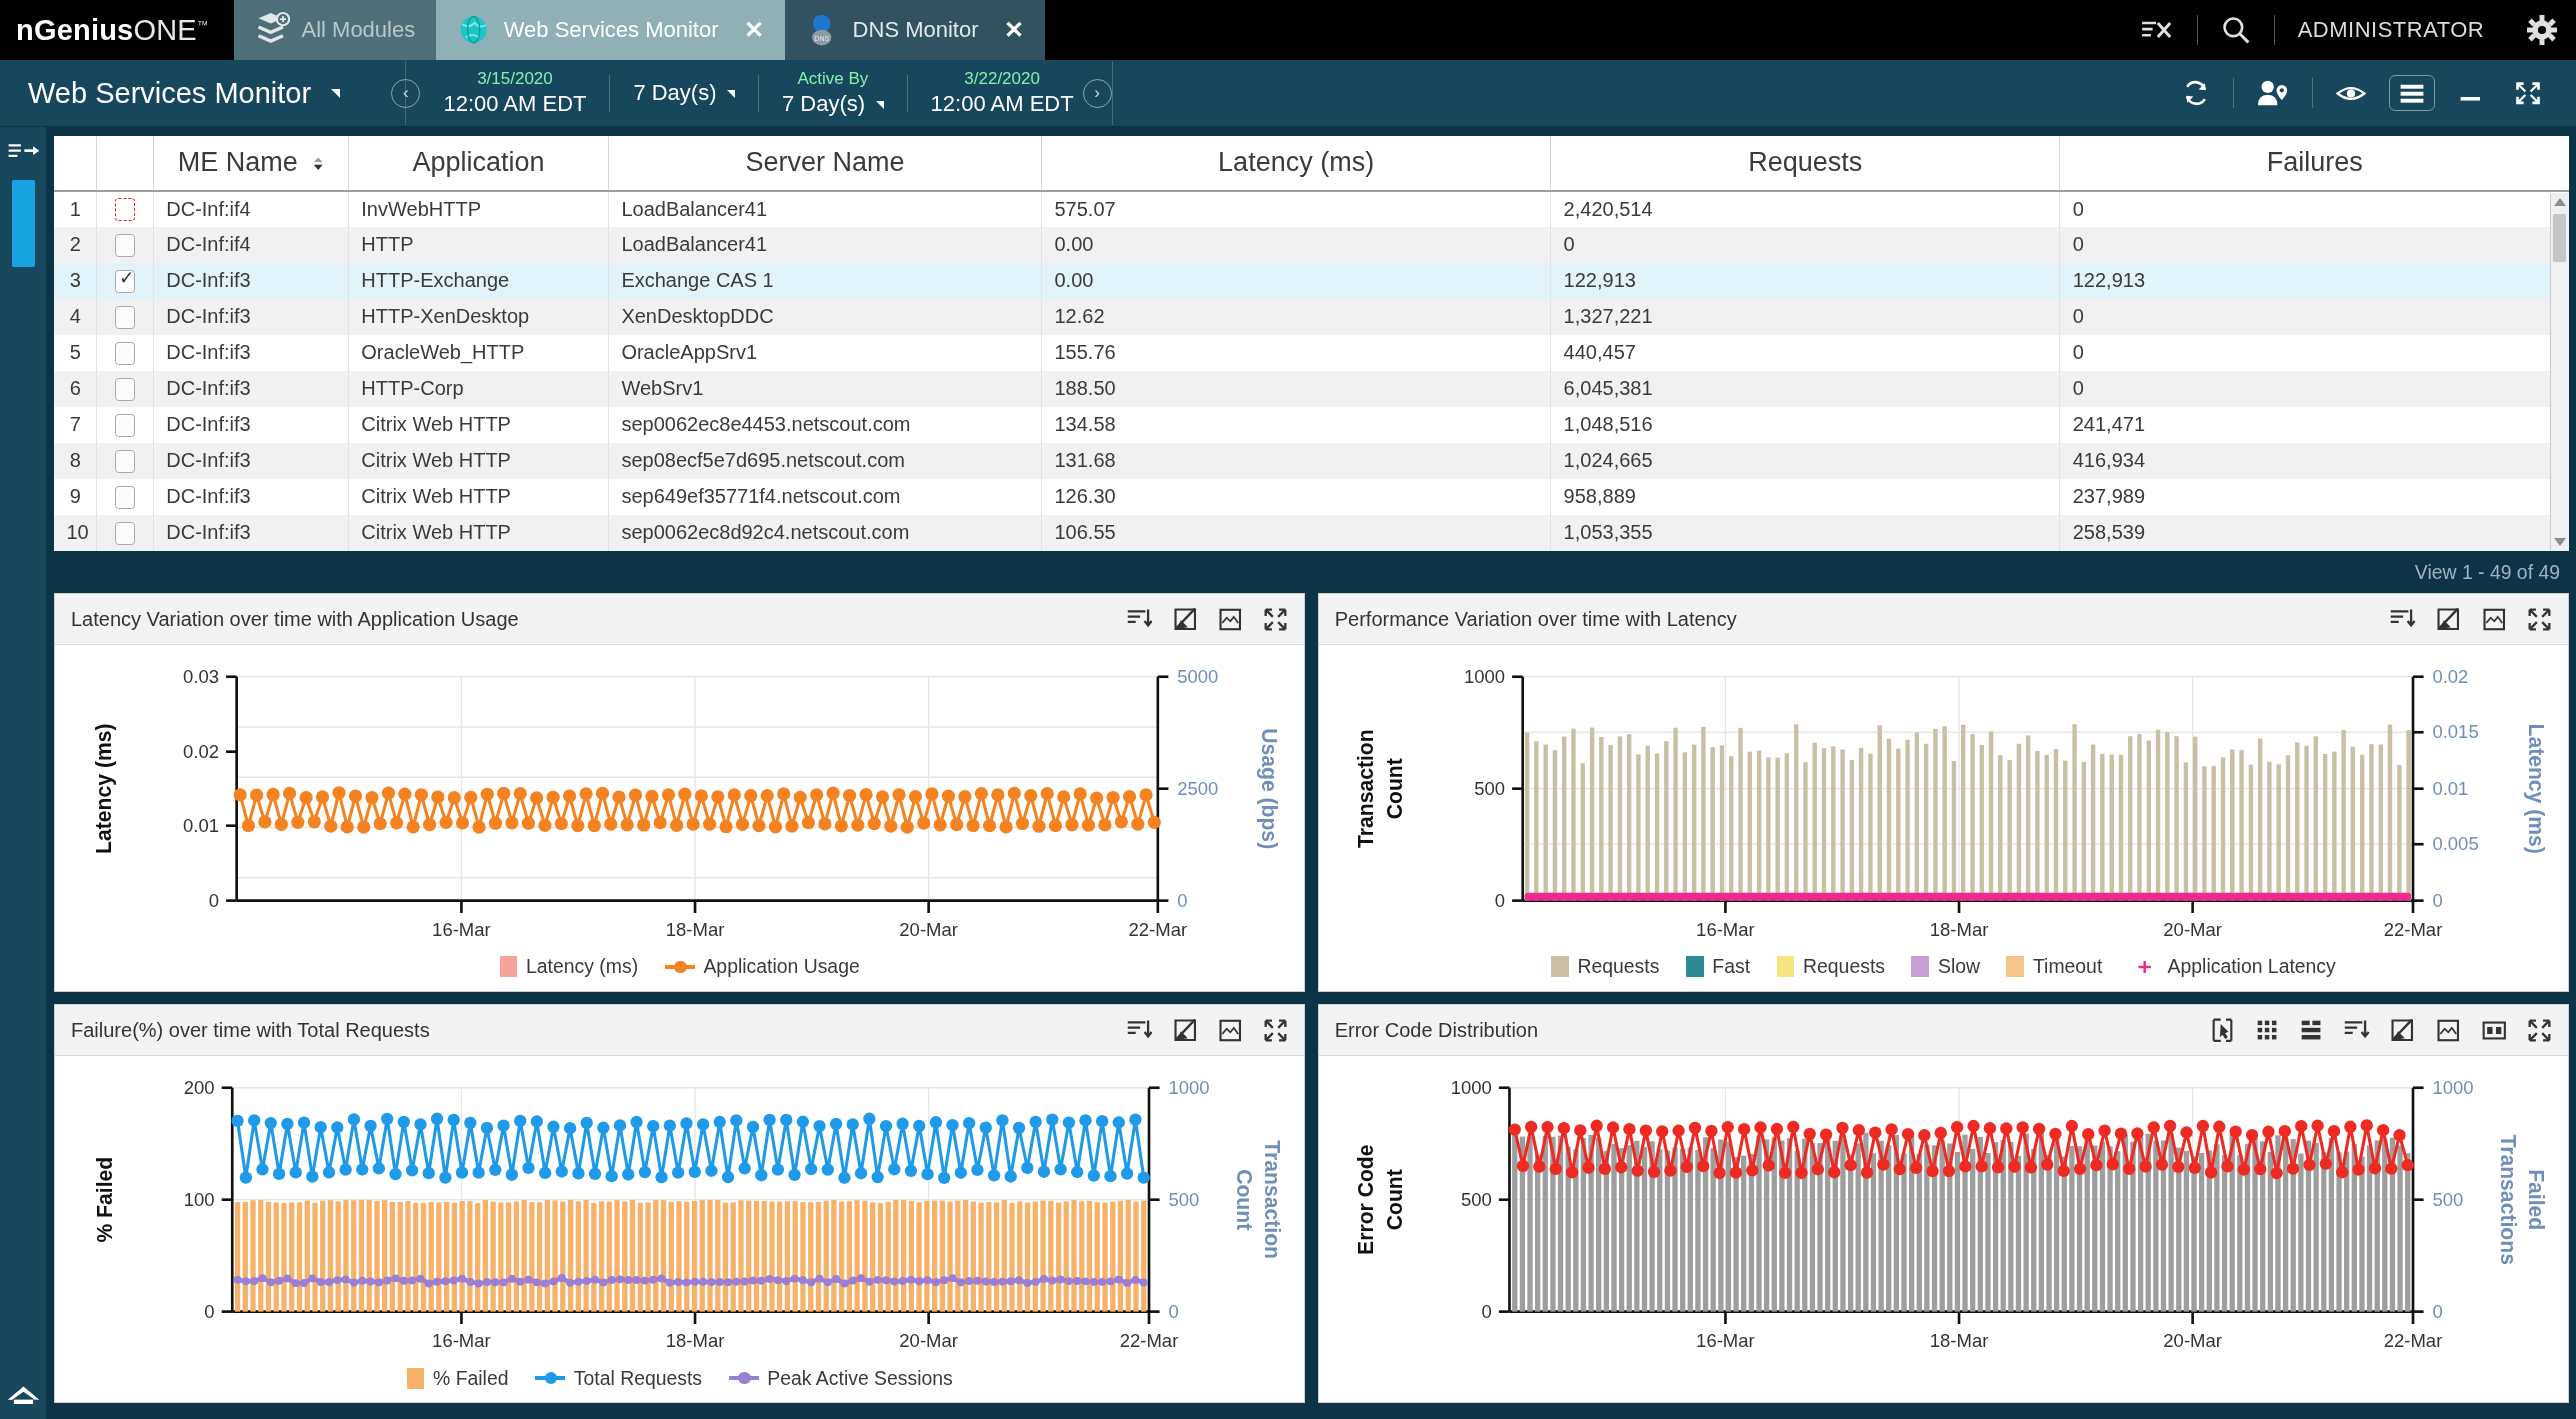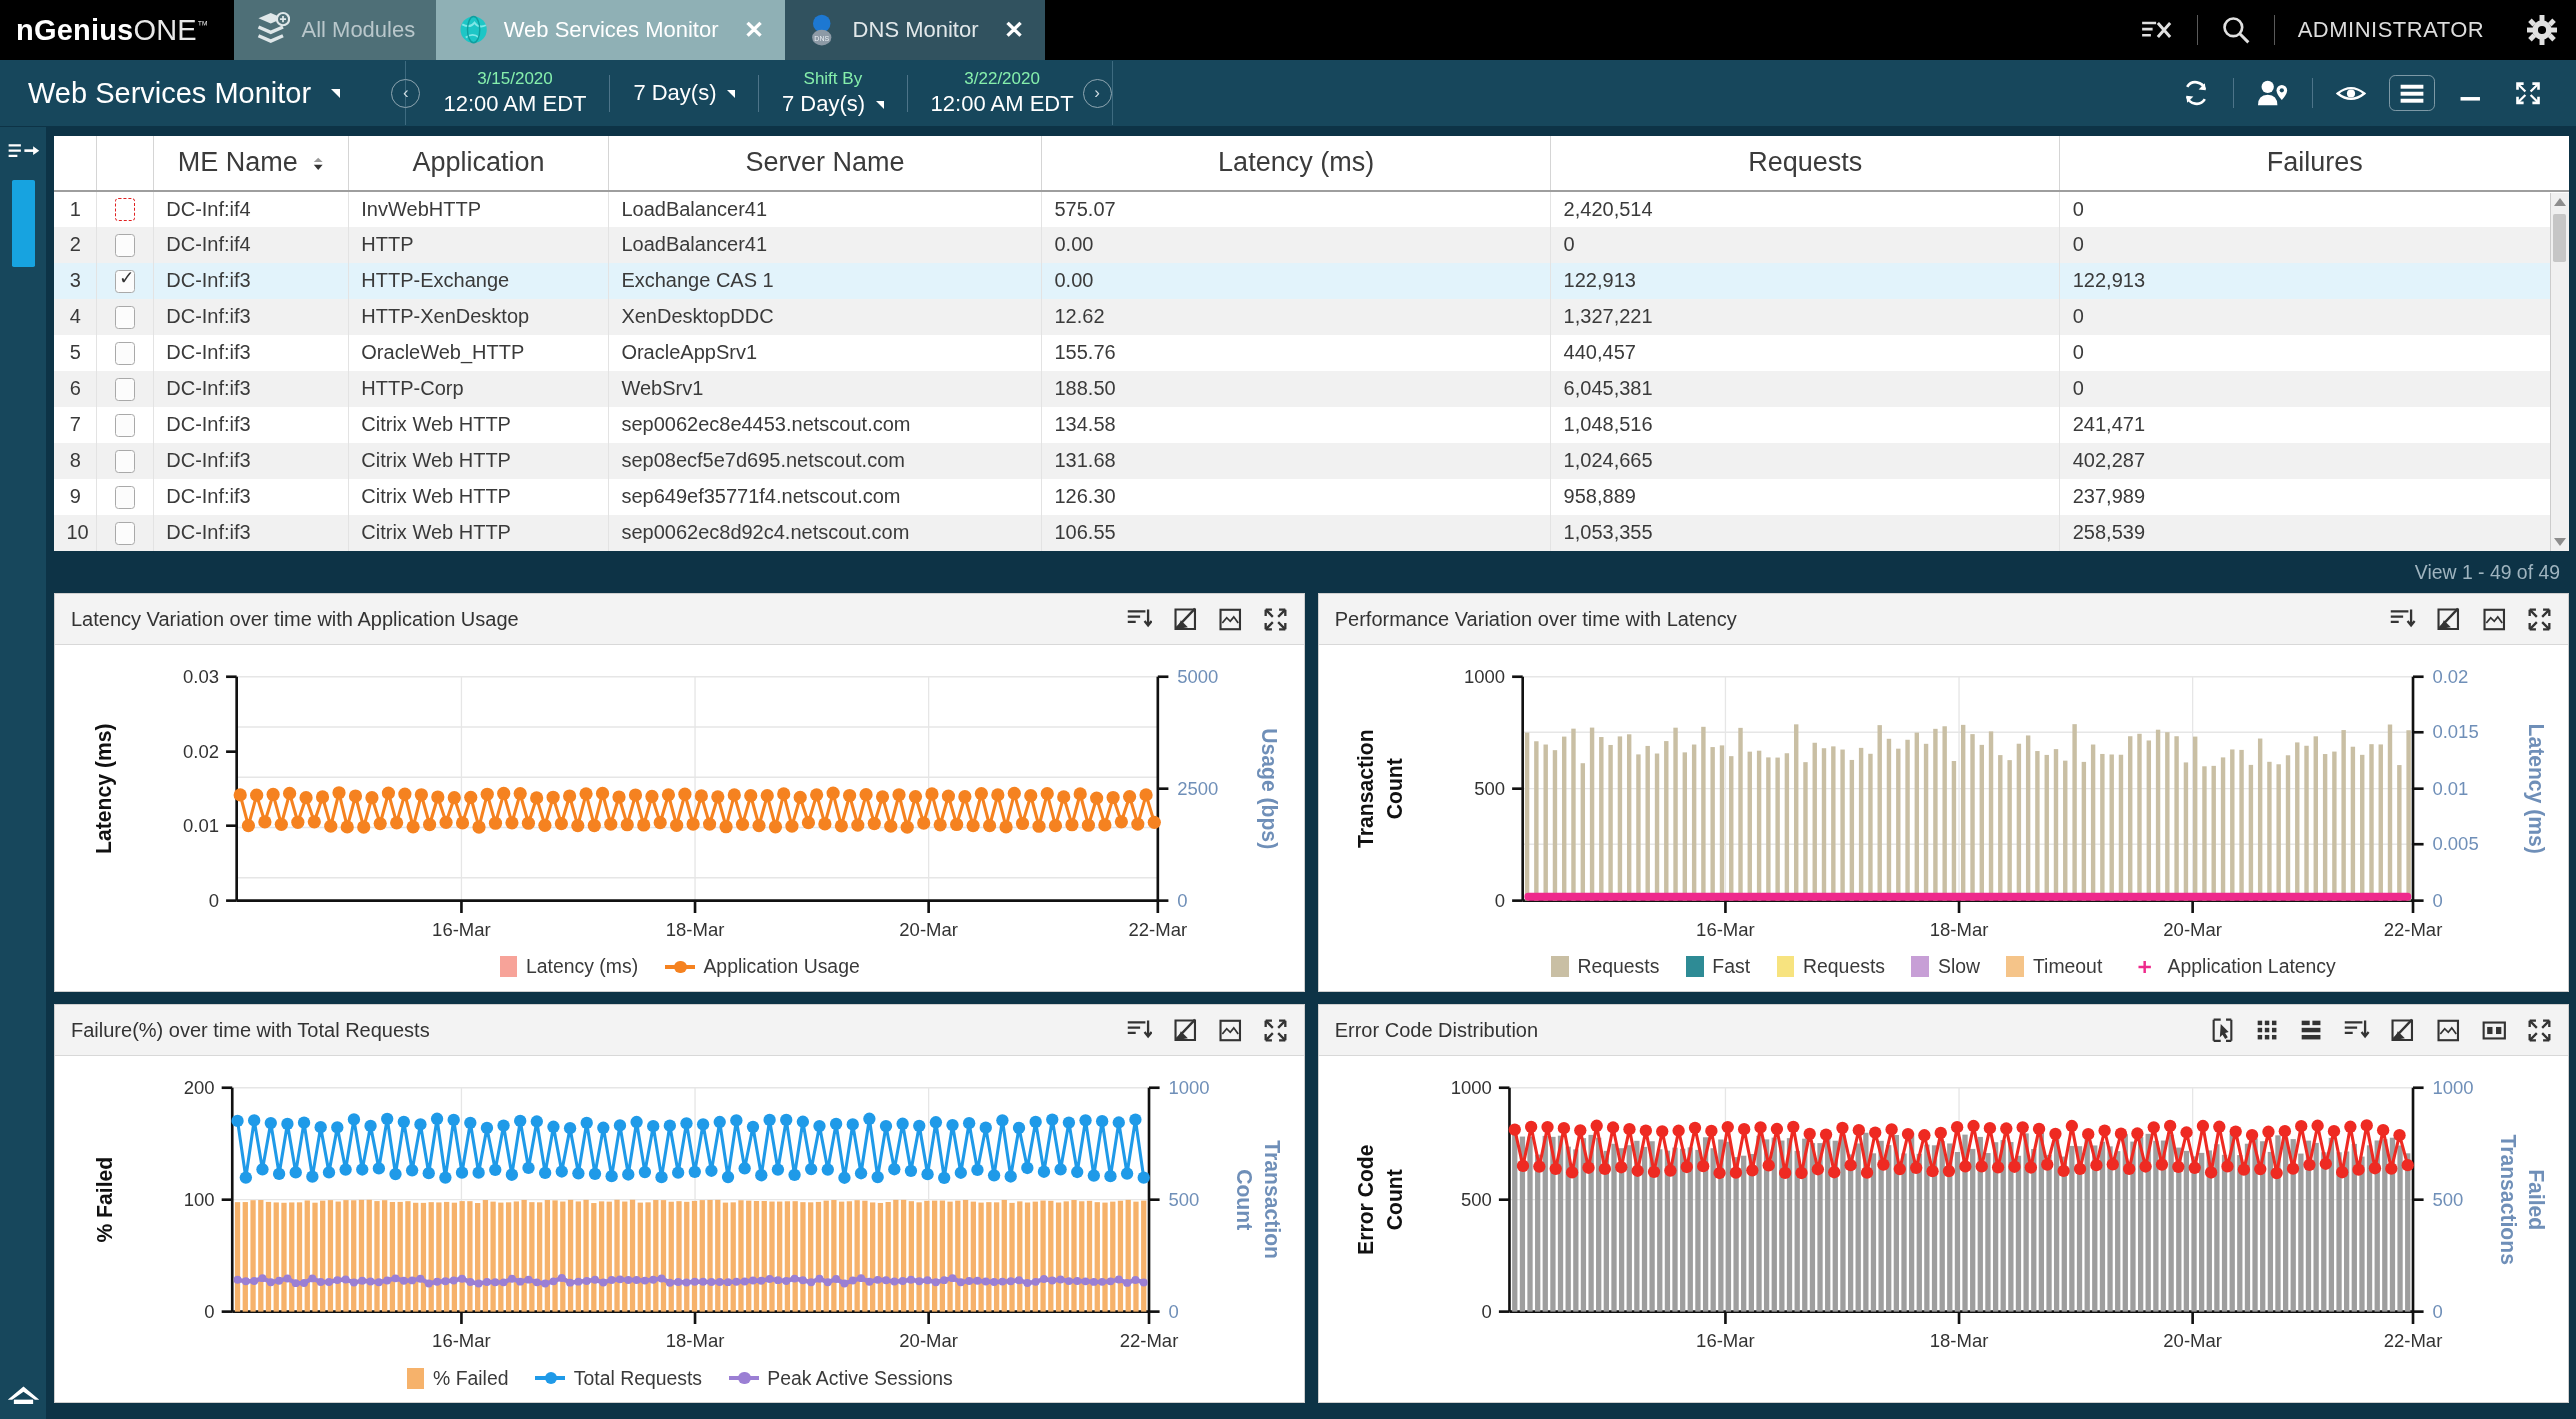--- a/index.html
+++ b/index.html
@@ -237,21 +237,21 @@
       <div class="lbl">3/15/2020</div>
       <div class="val">12:00 AM EDT</div>
     </div>
     <div class="vline sm"></div>
     <div class="tfield">
       <div class="lbl"></div>
       <div class="val"><span>7 Day(s)</span><i class="dcaret"></i></div>
     </div>
     <div class="vline sm"></div>
     <div class="tfield">
-      <div class="lbl">Shift By</div>
+      <div class="lbl">Active By</div>
       <div class="val"><span>7 Day(s)</span><i class="dcaret"></i></div>
     </div>
     <div class="vline sm"></div>
     <div class="tfield">
       <div class="lbl">3/22/2020</div>
       <div class="val">12:00 AM EDT</div>
     </div>
     <div style="position:relative;left:-14px;z-index:2" class="circbtn">
       <span>›</span>
     </div>
@@ -427,21 +427,21 @@
             <td class="num" style="border-right:none;padding-right:23px">241,471</td>
           </tr>
           <tr class="alt">
             <td class="idx">8</td>
             <td class="chk"><span class="cbx"></span></td>
             <td>DC-Inf:if3</td>
             <td>Citrix Web HTTP</td>
             <td>sep08ecf5e7d695.netscout.com</td>
             <td class="num">131.68</td>
             <td class="num">1,024,665</td>
-            <td class="num" style="border-right:none;padding-right:23px">402,287</td>
+            <td class="num" style="border-right:none;padding-right:23px">416,934</td>
           </tr>
           <tr>
             <td class="idx">9</td>
             <td class="chk"><span class="cbx"></span></td>
             <td>DC-Inf:if3</td>
             <td>Citrix Web HTTP</td>
             <td>sep649ef35771f4.netscout.com</td>
             <td class="num">126.30</td>
             <td class="num">958,889</td>
             <td class="num" style="border-right:none;padding-right:23px">237,989</td>

